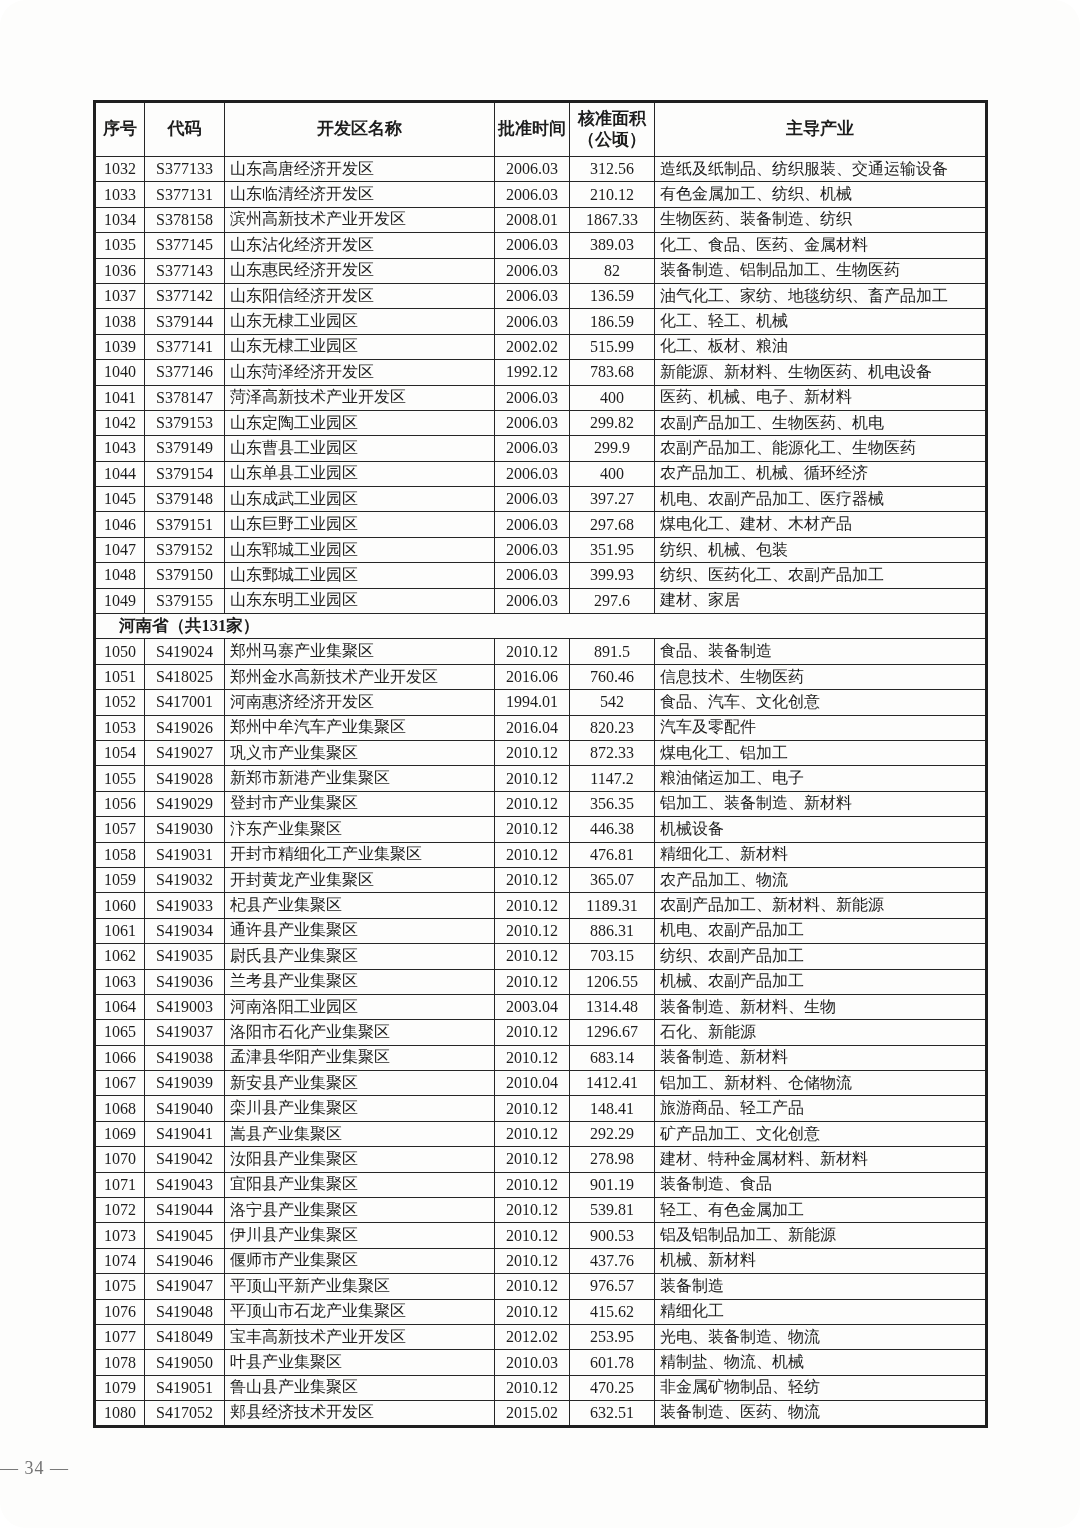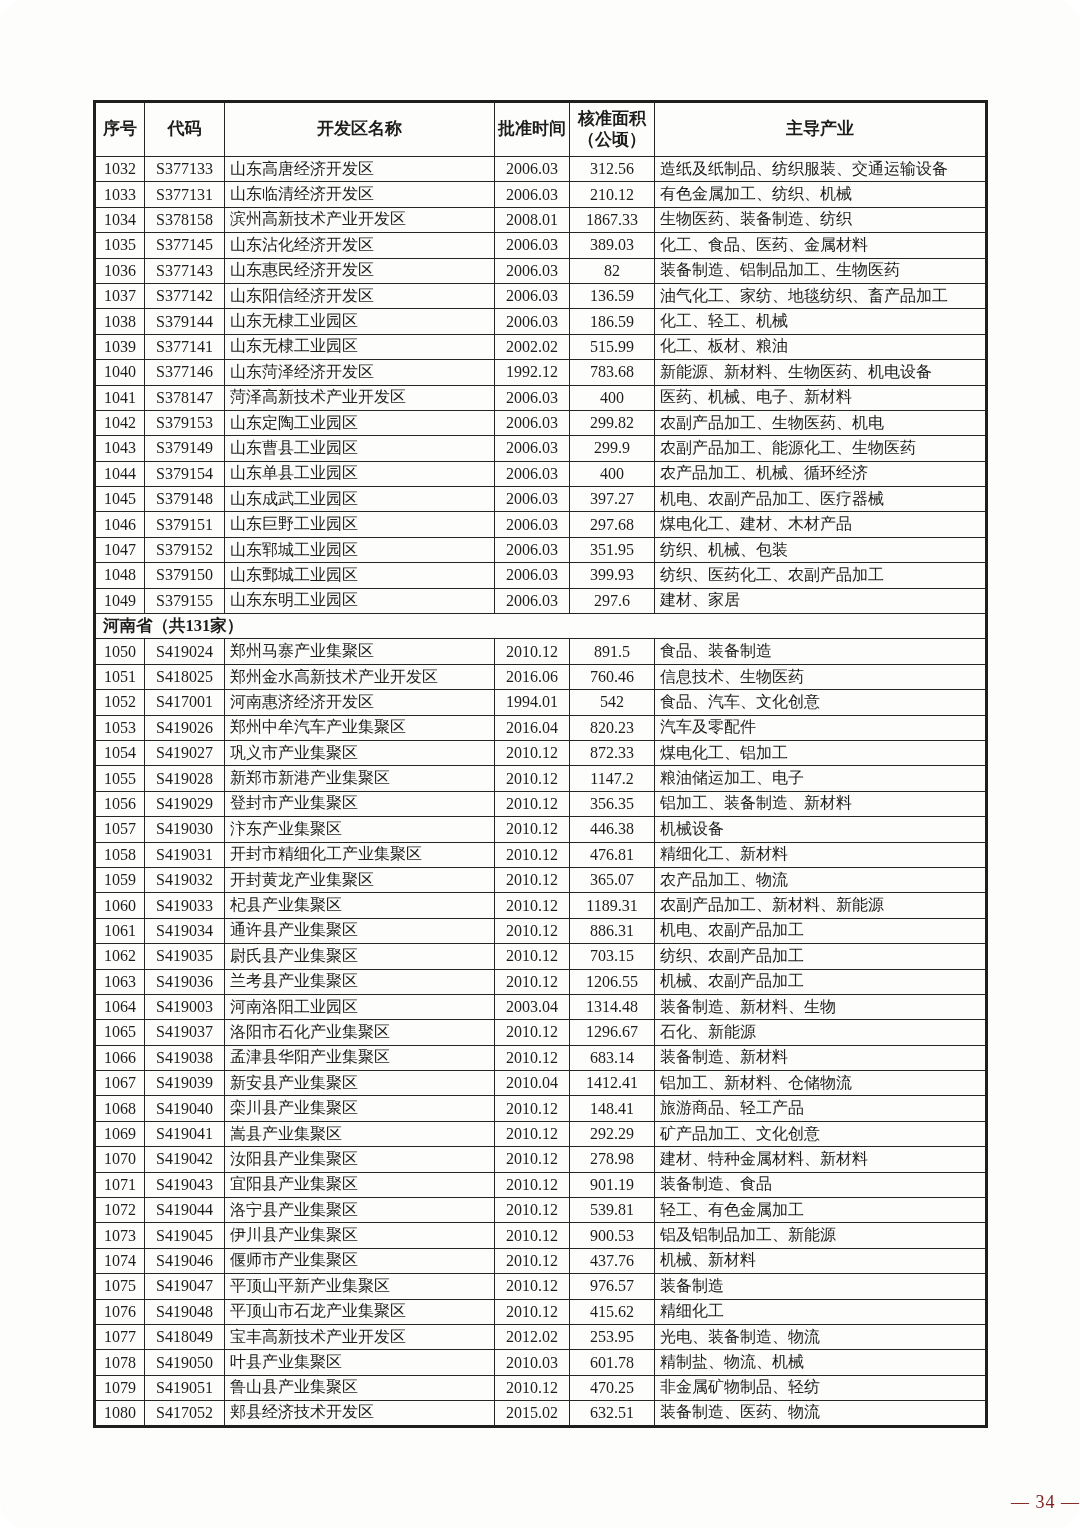--- a/index.html
+++ b/index.html
@@ -24,25 +24,25 @@
     text-align:center; vertical-align:middle;
     white-space:pre-line; line-height:1.22;
   }
   table.doc-table td {
     height:25.4px; font-size:16px; vertical-align:middle;
   }
   td.col0, td.col1, td.col3, td.col4 { text-align:center; }
   td.col2, td.col5 { text-align:left; padding-left:5px; }
   tr.section-row td {
     font-weight:bold; font-size:16.5px;
-    text-align:left; padding-left:7px;
+    text-align:left; padding-left:23px;
   }
   .footer {
-    position:absolute; top:1492px; left:0; width:1080px;
-    text-align:right; font-size:18px; color:#7f1d1d;
+    position:absolute; top:1458px; left:0; width:1080px;
+    text-align:left; font-size:18px; color:#737373;
     letter-spacing:1px;
   }
 </style>
 </head>
 <body>
 
 <div class="page">
 
   <table class="doc-table">
     <colgroup>

